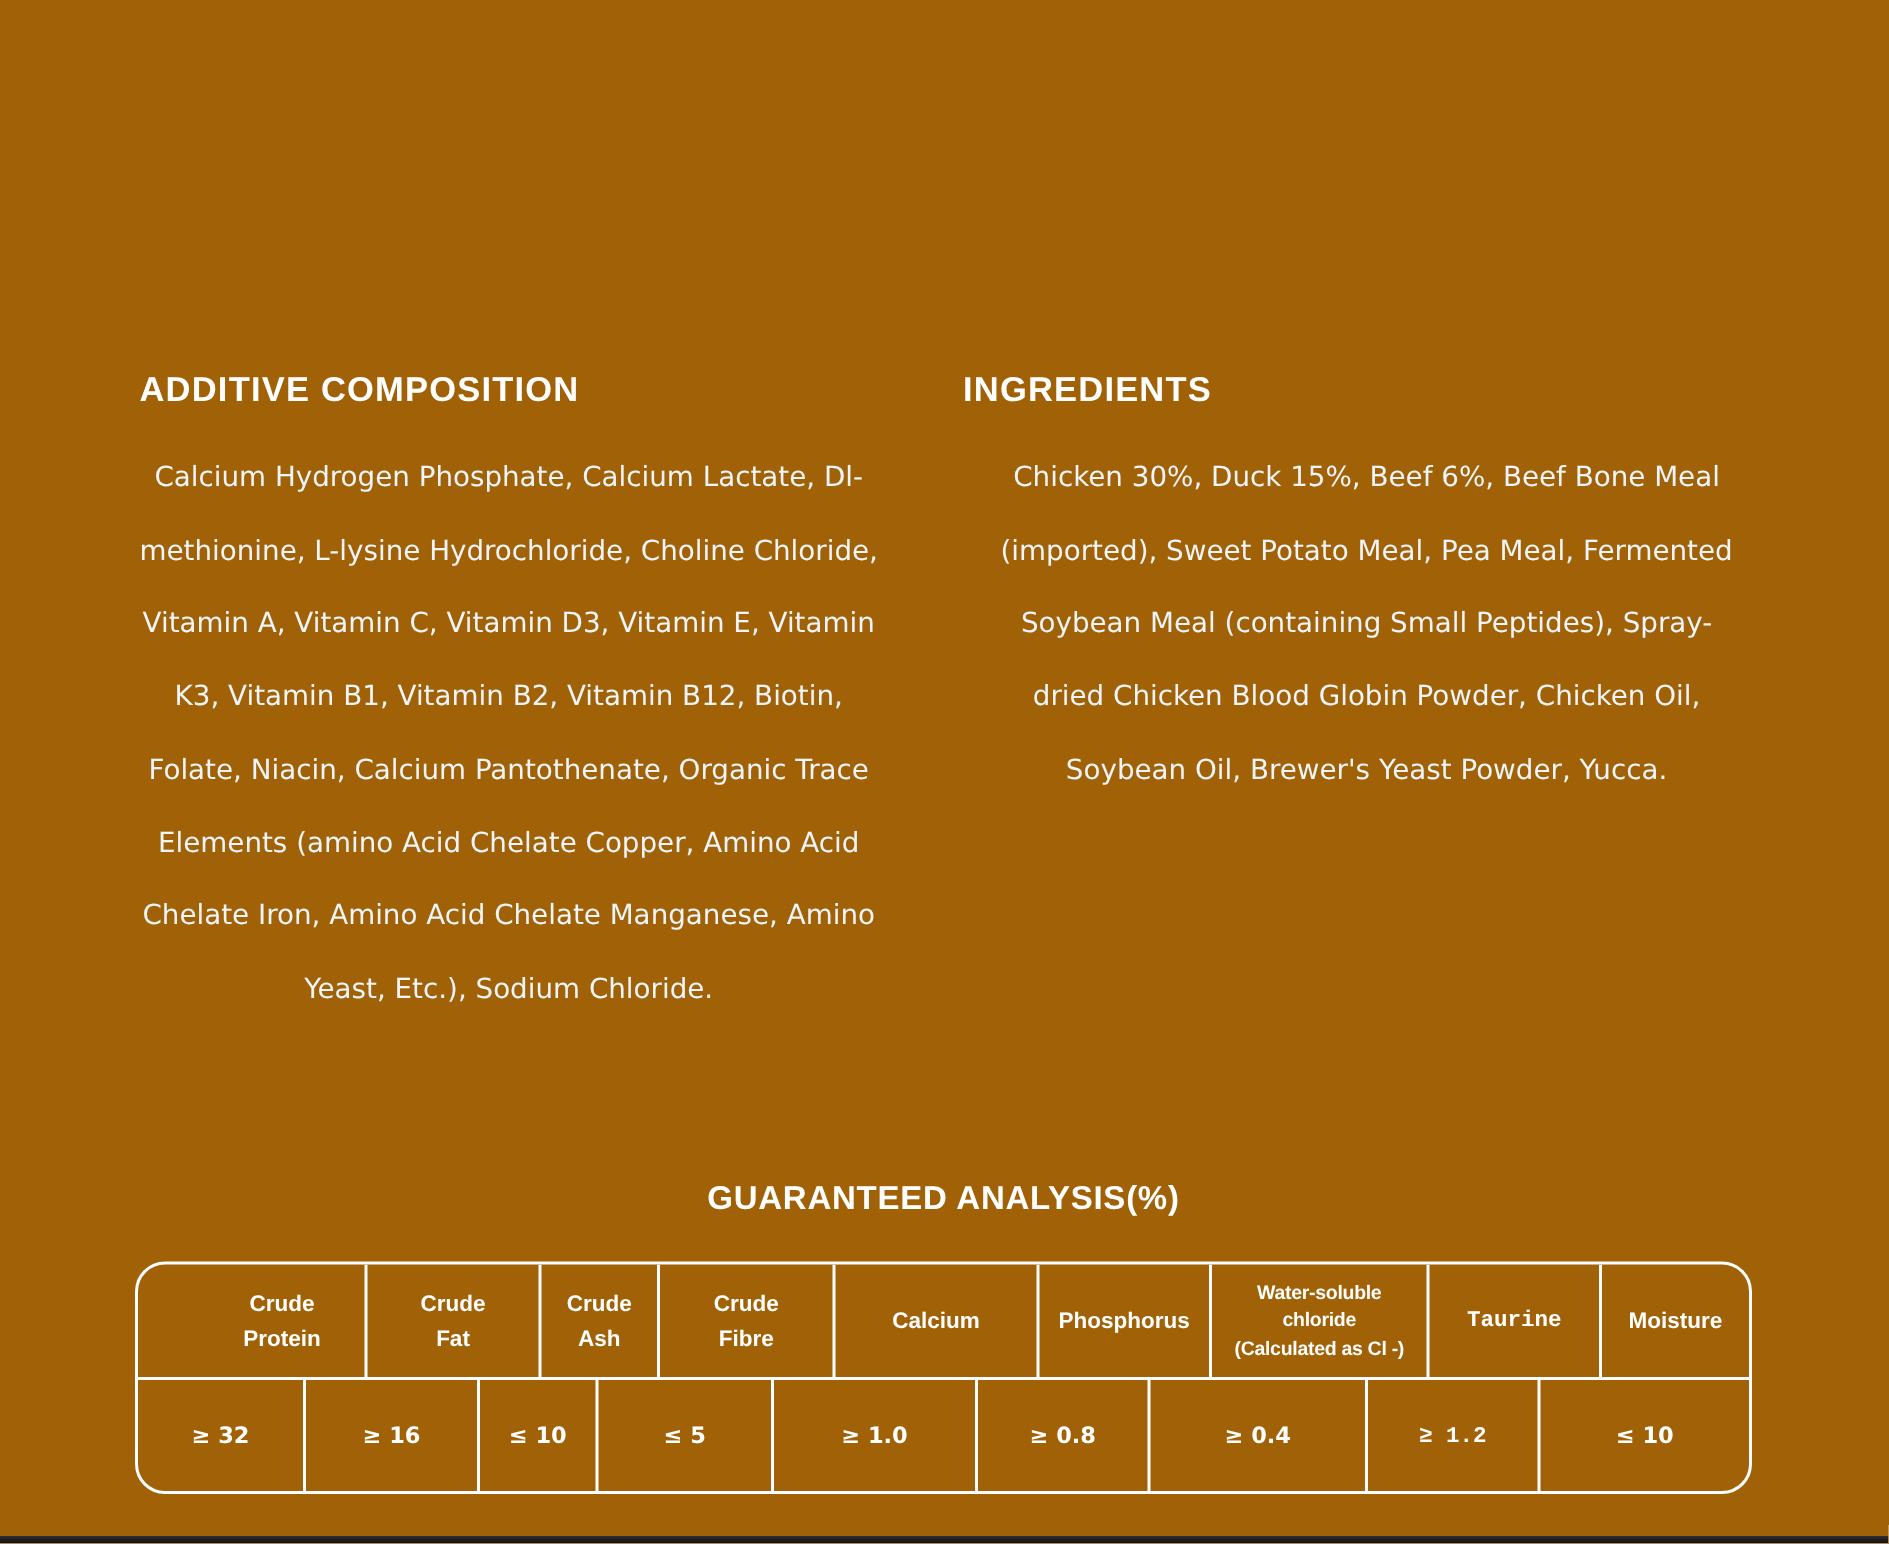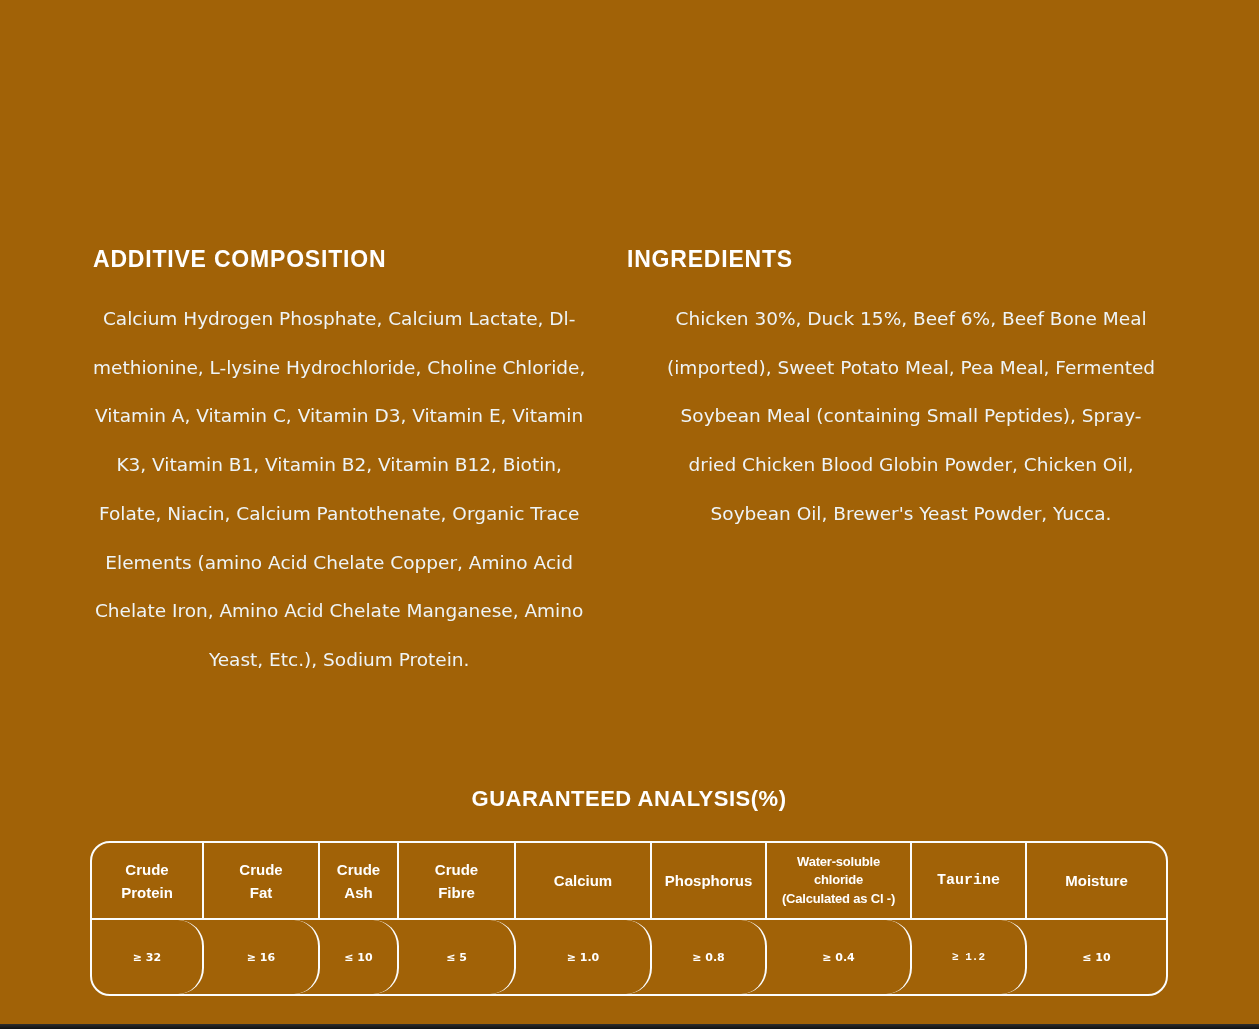--- a/index.html
+++ b/index.html
@@ -16,21 +16,21 @@
     top: 226px;
     color: #ffffff;
     font-family: "Liberation Sans", sans-serif;
     font-weight: 700;
     font-size: 23px;
     line-height: 28px;
     letter-spacing: 0.8px;
     white-space: nowrap;
   }
   .heading.left  { left: 93px; }
-  .heading.right { left: 627px; }
+  .heading.right { left: 642px; }
   .para {
     position: absolute;
     top: 295px;
     color: #eef4f7;
     font-size: 18.5px;
     line-height: 48.7px;
     font-weight: 400;
   }
   .para.left  { left: 93px; }
   .para.right { left: 667px; }
@@ -56,21 +56,21 @@
     height: 155px;
     box-sizing: border-box;
     border: 2.5px solid #fbfdfe;
     border-radius: 20px;
     overflow: hidden;
     display: flex;
     flex-direction: column;
     color: #ffffff;
   }
   .ga-row { display: flex; flex-direction: row; }
-  .ga-row.header { height: 75px; border-bottom: 2.5px solid #fbfdfe; }
+  .ga-row.header { height: 75px; border-bottom: 2.5px solid #fbfdfe; padding-left: 41px; }
   .ga-row.values { flex: 1; }
   .cell {
     box-sizing: border-box;
     border-right: 2.5px solid #fbfdfe;
     display: flex;
     align-items: center;
     justify-content: center;
     text-align: center;
   }
   .cell:last-child { border-right: none; }
@@ -79,22 +79,21 @@
     font-weight: 700;
     font-size: 15px;
     line-height: 23px;
     white-space: pre-line;
     padding: 2px 4px;
   }
   .hdr.small { font-size: 13px; line-height: 18.5px; letter-spacing: -0.2px; }
   .val {
     font-family: "DejaVu Sans", "Liberation Sans", sans-serif;
     font-weight: 700;
-    font-size: 11px;
-    border-radius: 26px;
+    font-size: 15px;
   }
   
   .c0 { flex: 0 0 112px; }
   .c1 { flex: 0 0 116px; }
   .c2 { flex: 0 0 79px;  }
   .c3 { flex: 0 0 117px; }
   .c4 { flex: 0 0 136px; }
   .c5 { flex: 0 0 115px; }
   .c6 { flex: 0 0 145px; }
   .c7 { flex: 0 0 115px; font-family: Liberation Mono, monospace; }
@@ -114,21 +113,21 @@
   <h2 class="heading left">ADDITIVE COMPOSITION</h2>
 
   <div class="para left">
     <div class="line">Calcium Hydrogen Phosphate, Calcium Lactate, Dl-</div>
     <div class="line">methionine, L-lysine Hydrochloride, Choline Chloride,</div>
     <div class="line">Vitamin A, Vitamin C, Vitamin D3, Vitamin E, Vitamin</div>
     <div class="line">K3, Vitamin B1, Vitamin B2, Vitamin B12, Biotin,</div>
     <div class="line">Folate, Niacin, Calcium Pantothenate, Organic Trace</div>
     <div class="line">Elements (amino Acid Chelate Copper, Amino Acid</div>
     <div class="line">Chelate Iron, Amino Acid Chelate Manganese, Amino</div>
-    <div class="line">Yeast, Etc.), Sodium Protein.</div>
+    <div class="line">Yeast, Etc.), Sodium Chloride.</div>
   </div>
 
   <h2 class="heading right">INGREDIENTS</h2>
 
   <div class="para right">
     <div class="line">Chicken 30%, Duck 15%, Beef 6%, Beef Bone Meal</div>
     <div class="line">(imported), Sweet Potato Meal, Pea Meal, Fermented</div>
     <div class="line">Soybean Meal (containing Small Peptides), Spray-</div>
     <div class="line">dried Chicken Blood Globin Powder, Chicken Oil,</div>
     <div class="line">Soybean Oil, Brewer's Yeast Powder, Yucca.</div>

